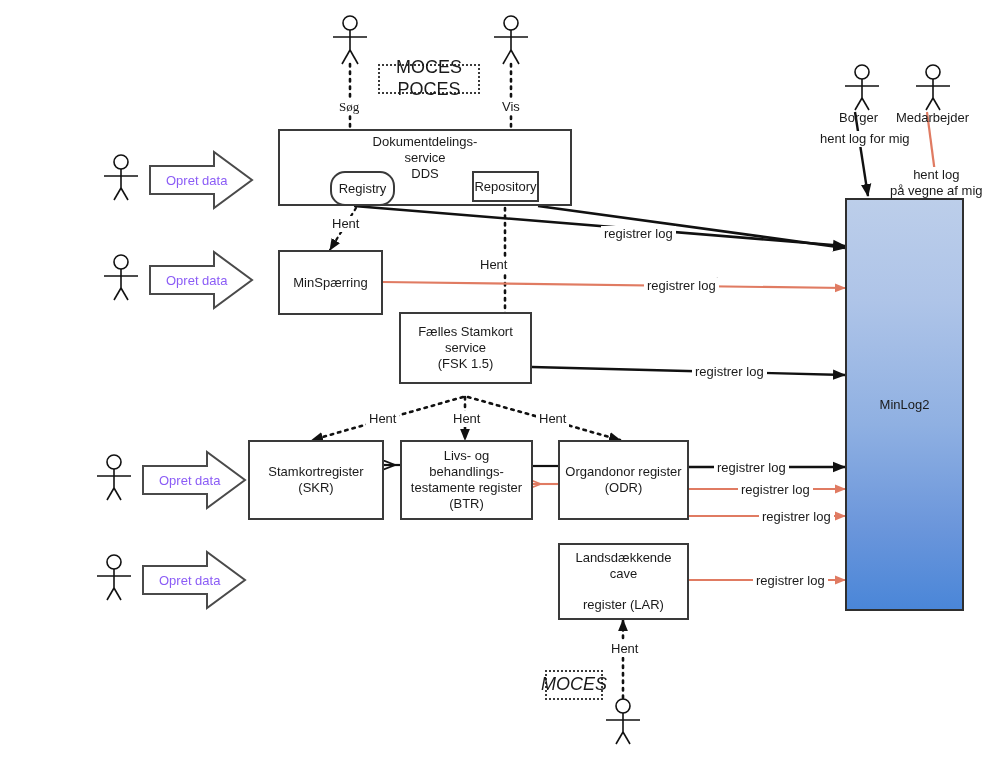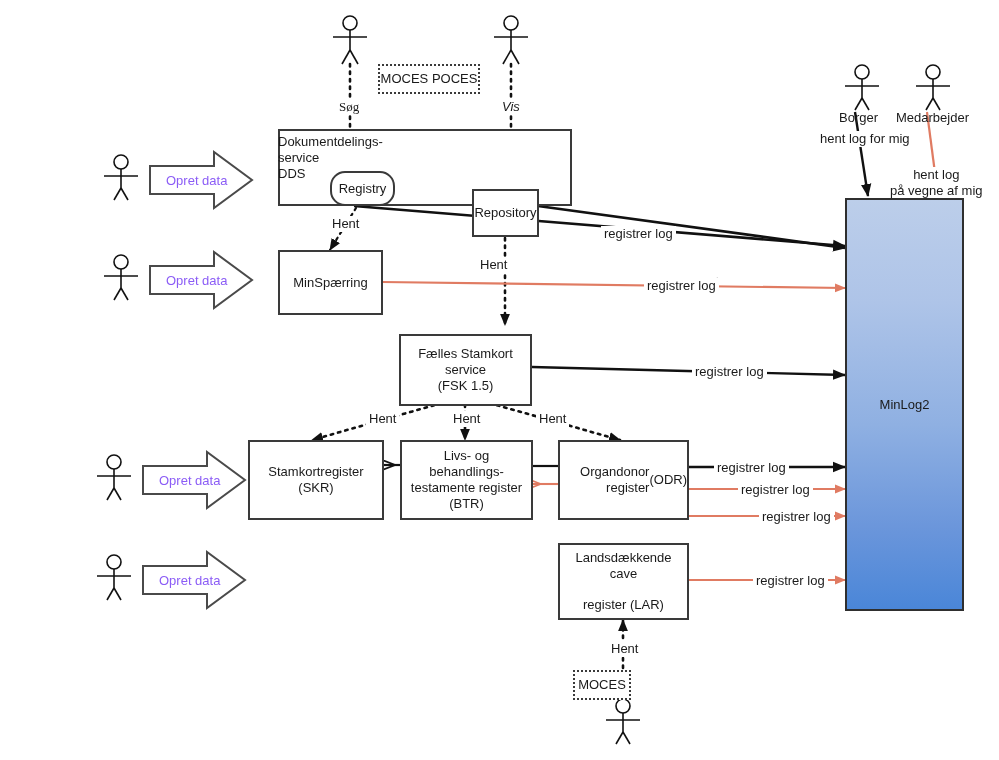--- a/index.html
+++ b/index.html
@@ -31,21 +31,21 @@
     align-items: center;
     justify-content: center;
     text-align: center;
     font-size: 13px;
     color: #1a1a1a;
     line-height: 1.22;
     z-index: 5;
   }
   .box.dotted {
     border: 2px dotted #3a3a3a;
-    font-size: 13px;
+    font-size: 18px;
   }
   .minlog {
     position: absolute;
     box-sizing: border-box;
     border: 2px solid #2f2f2f;
     background: linear-gradient(180deg, #bcceea 0%, #aec4e8 25%, #8fb0e2 55%, #6b96db 80%, #4a86d8 100%);
     display: flex;
     align-items: center;
     justify-content: center;
     font-size: 13px;
@@ -68,20 +68,21 @@
     position: absolute;
     font-size: 13px;
     color: #8b5cf6;
     white-space: nowrap;
     z-index: 8;
   }
   .ddshdr {
     position: absolute;
     font-size: 13px;
     color: #1a1a1a;
+    text-align: center;
     line-height: 1.22;
     z-index: 6;
   }
 </style>
 </head>
 <body>
 
 <div id="canvas">
 
   <svg class="layer" viewBox="0 0 999 760">
@@ -240,67 +241,67 @@
   <div class="ddshdr" style="left:278px; top:134px; width:294px;">
     <div>Dokumentdelings-</div>
     <div>service</div>
     <div>DDS</div>
   </div>
 
   <div class="box" style="left:330px; top:171px; width:65px; height:35px; z-index:6;border-radius:15px;">
     <span>Registry</span>
   </div>
 
-  <div class="box" style="left:472px; top:189px; width:67px; height:48px; z-index:6;">
+  <div class="box" style="left:472px; top:171px; width:67px; height:31px; z-index:6;">
     <span>Repository</span>
   </div>
 
   <div class="box" style="left:278px; top:250px; width:105px; height:65px;">
     <span>MinSpærring</span>
   </div>
 
-  <div class="box" style="left:399px; top:334px; width:133px; height:72px; flex-direction:column;">
+  <div class="box" style="left:399px; top:312px; width:133px; height:72px; flex-direction:column;">
     <div>Fælles Stamkort</div>
     <div>service</div>
     <div>(FSK 1.5)</div>
   </div>
 
   <div class="box" style="left:248px; top:440px; width:136px; height:80px; flex-direction:column;">
     <div>Stamkortregister</div>
     <div>(SKR)</div>
   </div>
 
   <div class="box" style="left:400px; top:440px; width:133px; height:80px; flex-direction:column;">
     <div>Livs- og</div>
     <div>behandlings-</div>
     <div>testamente register</div>
     <div>(BTR)</div>
   </div>
 
-  <div class="box" style="left:558px; top:440px; width:131px; height:80px; flex-direction:row;text-align:right;">
+  <div class="box" style="left:558px; top:440px; width:131px; height:80px; flex-direction:column;text-align:right;">
     <div>Organdonor register</div>
     <div>(ODR)</div>
   </div>
 
   <div class="box" style="left:558px; top:543px; width:131px; height:77px; flex-direction:column;gap:16px;">
     <div>Landsdækkende cave</div>
     <div>register (LAR)</div>
   </div>
 
-  <div class="box dotted" style="left:573px; top:670px; width:58px; height:30px;">
+  <div class="box dotted" style="left:545px; top:670px; width:58px; height:30px;font-style:italic;">
     <span>MOCES</span>
   </div>
 
   <div class="minlog" style="left:845px; top:198px; width:119px; height:413px;">
     <span>MinLog2</span>
   </div>
 
   <div class="lbl" style="left:336px; top:99px;font-family:Liberation Serif, serif;"><span>Søg</span></div>
 
-  <div class="lbl" style="left:499px; top:99px;font-style:italic;"><span>Vis</span></div>
+  <div class="lbl" style="left:499px; top:99px;"><span>Vis</span></div>
 
   <div class="lbl" style="left:329px; top:216px;"><span>Hent</span></div>
 
   <div class="lbl" style="left:477px; top:257px;"><span>Hent</span></div>
 
   <div class="lbl" style="left:366px; top:411px;"><span>Hent</span></div>
 
   <div class="lbl" style="left:450px; top:411px;"><span>Hent</span></div>
 
   <div class="lbl" style="left:536px; top:411px;"><span>Hent</span></div>

